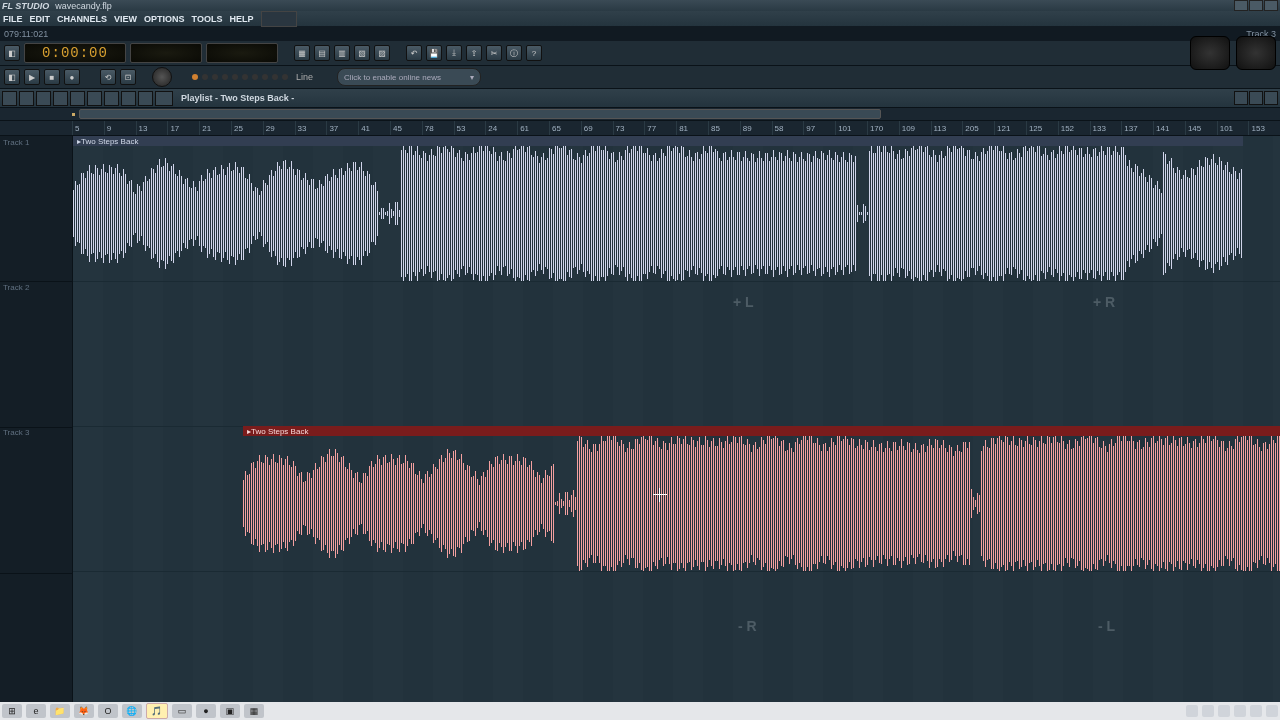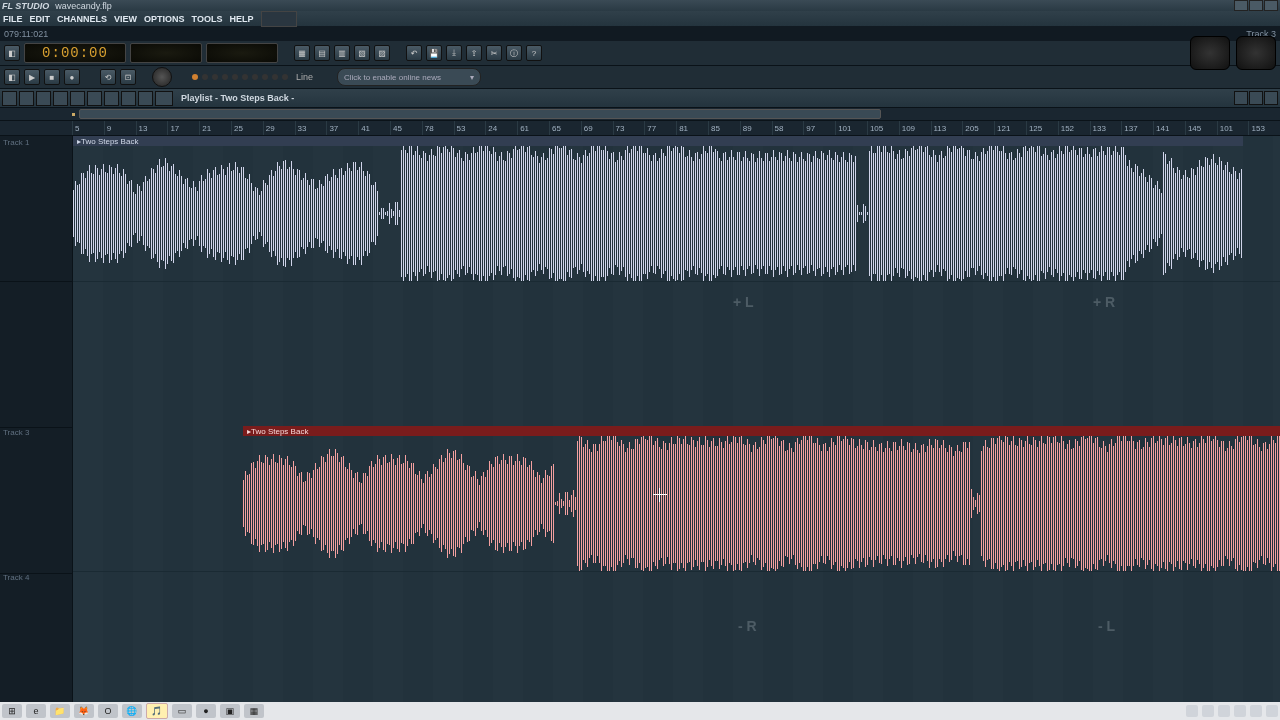--- a/index.html
+++ b/index.html
@@ -198,21 +198,21 @@
       <div class="tick">65</div>
       <div class="tick">69</div>
       <div class="tick">73</div>
       <div class="tick">77</div>
       <div class="tick">81</div>
       <div class="tick">85</div>
       <div class="tick">89</div>
       <div class="tick">58</div>
       <div class="tick">97</div>
       <div class="tick">101</div>
-      <div class="tick">105</div>
+      <div class="tick">170</div>
       <div class="tick">109</div>
       <div class="tick">113</div>
       <div class="tick">205</div>
       <div class="tick">121</div>
       <div class="tick">125</div>
       <div class="tick">152</div>
       <div class="tick">133</div>
       <div class="tick">137</div>
       <div class="tick">141</div>
       <div class="tick">145</div>
@@ -226,25 +226,25 @@
       <div style="height: 145px; border-bottom: 1px solid rgb(10, 18, 24);"></div>
       <div style="height: 145px; border-bottom: 1px solid rgb(10, 18, 24);"></div>
       <div style="height: 145px; border-bottom: 1px solid rgb(10, 18, 24);"></div>
       <div style="height: 145px; border-bottom: 1px solid rgb(10, 18, 24);"></div>
     </div>
   <div class="lanes">
 
     <div class="lane" style="top:0;height:145px">
         <div class="lane-label">Track 1</div>
       </div>
+    <div class="lane" style="top:145px;height:145px">
+        <div class="lane-label">Track 2</div>
+      </div>
     <div class="lane" style="top:290px;height:145px">
         <div class="lane-label">Track 3</div>
-      </div>
-    <div class="lane" style="top:435px;height:145px">
-        <div class="lane-label">Track 4</div>
       </div>
     <div class="lane" style="top:580px;height:24px">
         <div class="lane-label">Track 5</div>
       </div>
 
     <div class="ghost" style="top:158px;left:660px">+ L</div>
     <div class="ghost" style="top:158px;left:1020px">+ R</div>
     <div class="ghost" style="top:482px;left:665px">- R</div>
     <div class="ghost" style="top:482px;left:1025px">- L</div>
 

